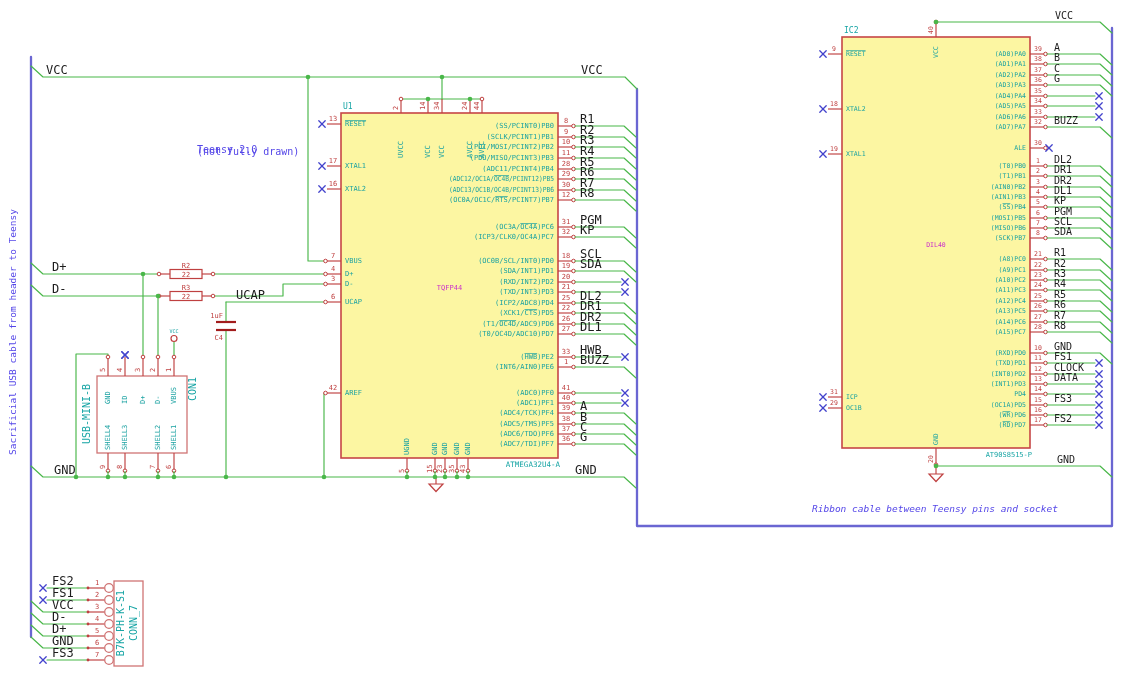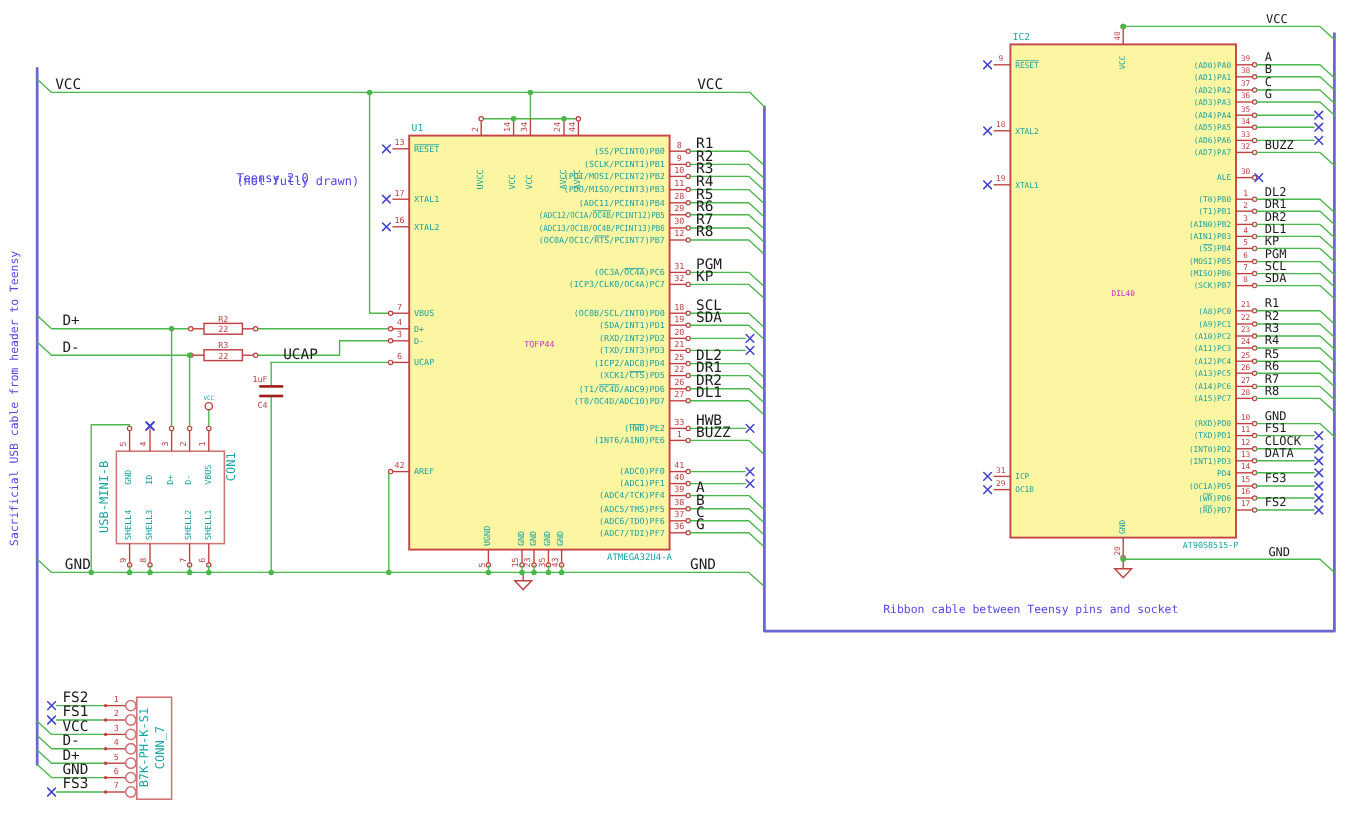--- a/index.html
+++ b/index.html
@@ -753,15 +753,15 @@
       <text x="52" y="271" class="lbl" font-size="12" text-anchor="start">D+</text>
       <text x="52" y="293" class="lbl" font-size="12" text-anchor="start">D-</text>
       <text x="236" y="299" class="lbl" font-size="12" text-anchor="start">UCAP</text>
       <text x="54" y="474" class="lbl" font-size="12" text-anchor="start">GND</text>
       <text x="575" y="474" class="lbl" font-size="12" text-anchor="start">GND</text>
       <text x="1055" y="19" class="lbl" font-size="10" text-anchor="start">VCC</text>
       <text x="1057" y="463" class="lbl" font-size="10" text-anchor="start">GND</text>
     </svg>
   <div class="note note-lg" style="left:197px;top:144px;">Teensy 2.0</div>
   <div class="note note-lg" style="left:197px;top:146px;">(not fully drawn)</div>
-  <div class="note" style="left:736px;top:503px;">Ribbon cable between Teensy pins and socket</div>
+  <div class="note" style="left:812px;top:503px;font-style:italic;">Ribbon cable between Teensy pins and socket</div>
   <div class="note vert" style="left:7px;top:458px;width:252px;">Sacrificial USB cable from header to Teensy</div>
 </div>
 
 </body></html>

